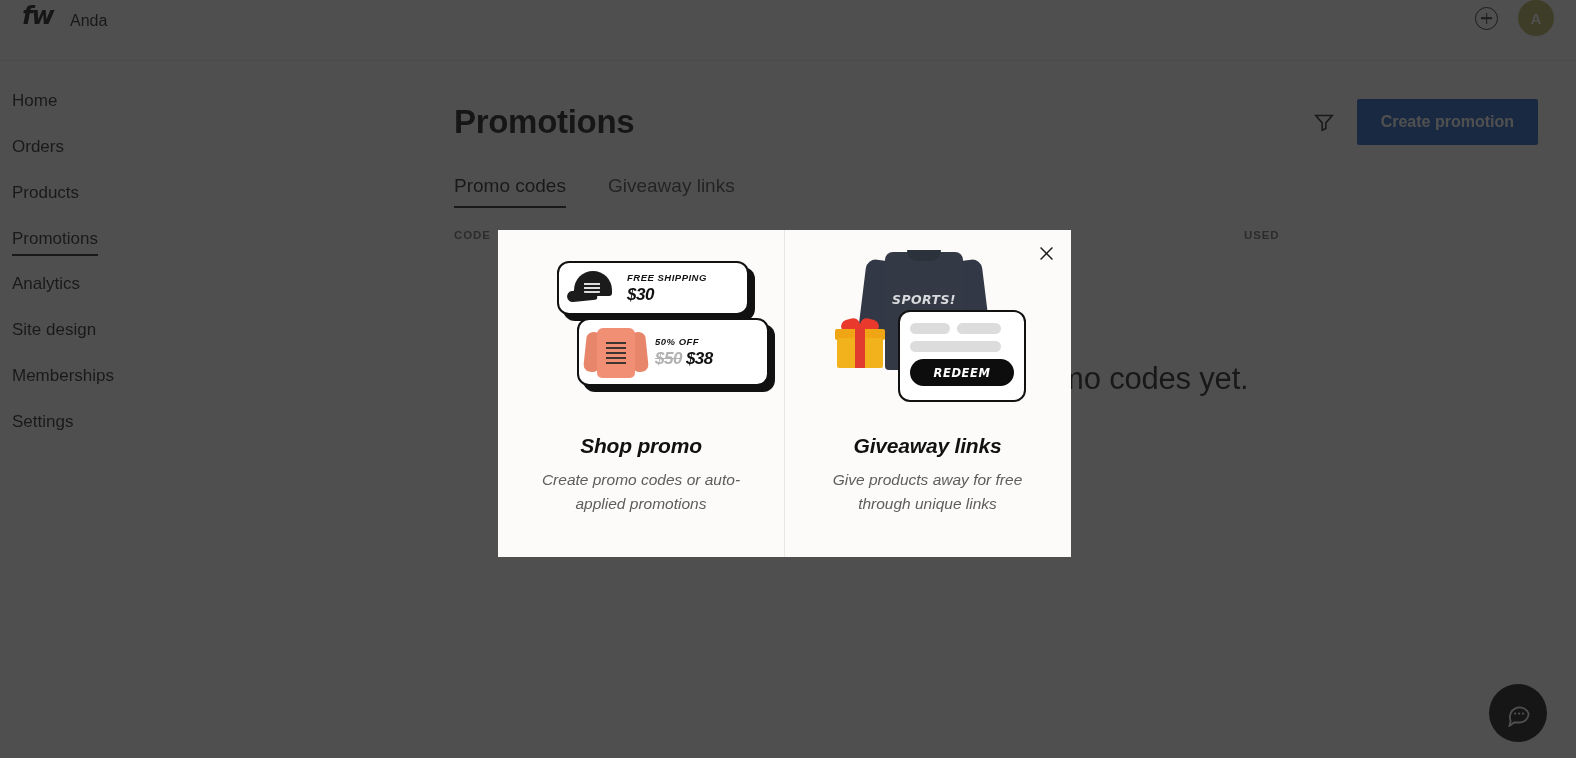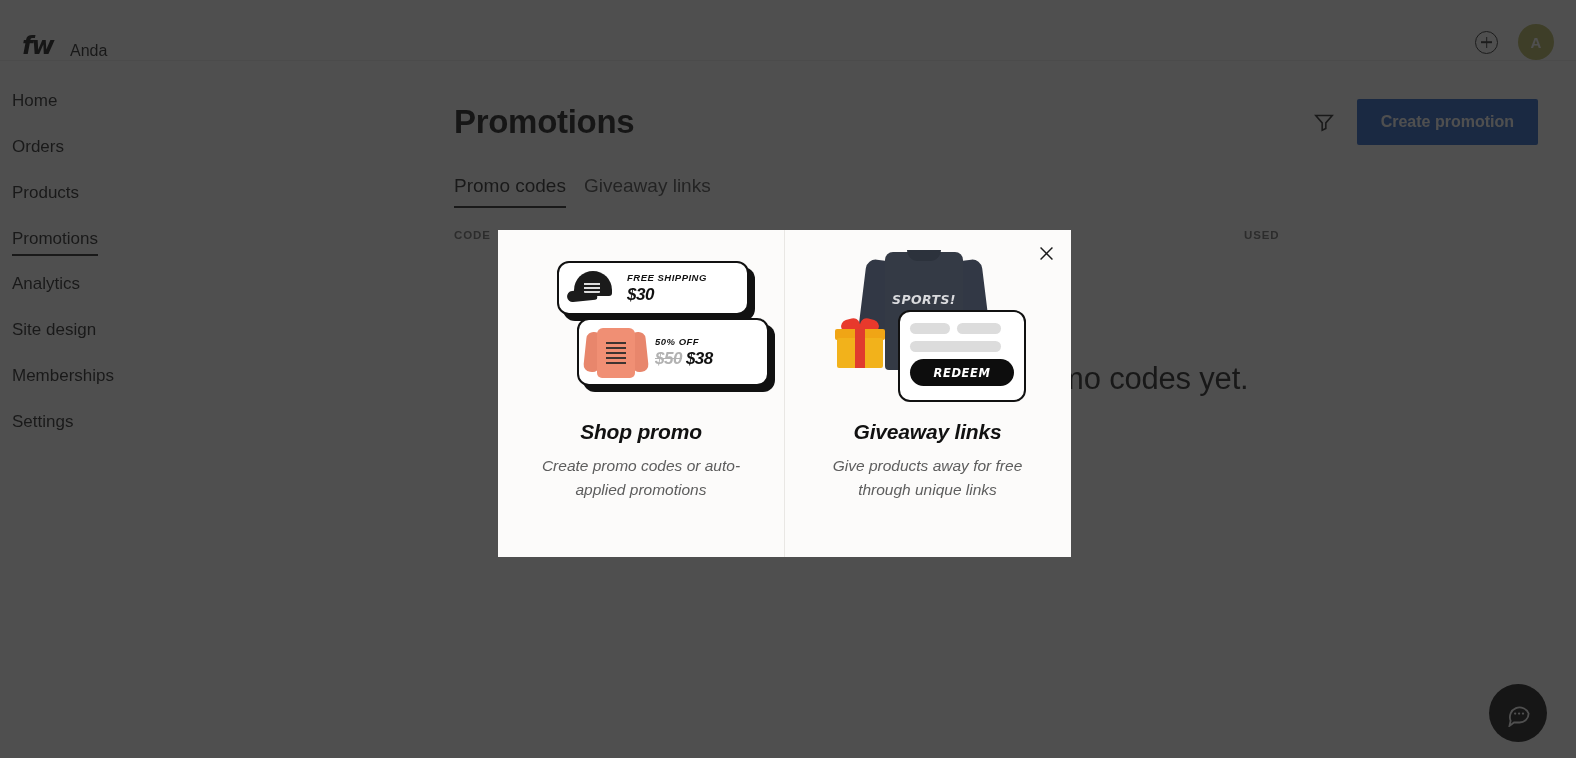--- a/index.html
+++ b/index.html
@@ -8,21 +8,21 @@
     font-family: "Liberation Sans", sans-serif;
     background: #ffffff;
     position: relative;
   }
 
   
   .app { position: absolute; inset: 0; background: #ffffff; }
 
   .topbar {
     position: absolute; top: 0; left: 0; width: 1576px; height: 61px;
-    background: #fff; display: flex; align-items: flex-end; padding: 0 22px;
+    background: #fff; display: flex; align-items: flex-start; padding: 0 22px;
     border-bottom: 1px solid #ececec;
   }
   .brand { display: flex; align-items: center; gap: 17px; }
   .fw-logo {
     font-family: "DejaVu Sans", sans-serif;
     font-weight: 700; font-style: italic; font-size: 25px;
     letter-spacing: -1.5px; color: #111; line-height: 1;
   }
   .store-name { font-size: 16px; color: #1a1a1a; margin-top: 12px; }
   .topbar-right { margin-left: auto; display: flex; align-items: center; gap: 20px; }
@@ -58,21 +58,21 @@
   }
   .page-head { display: flex; align-items: center; }
   .page-title { font-size: 33px; font-weight: 700; color: #111; letter-spacing: -0.3px; }
   .head-actions { margin-left: auto; display: flex; align-items: center; gap: 22px; }
   .filter-icon { width: 22px; height: 22px; display: block; }
   .btn-primary {
     background: #2563c9; color: #fff; border: none; border-radius: 2px;
     font-size: 16px; font-weight: 600; padding: 14px 24px; cursor: pointer;
     font-family: "Liberation Sans", sans-serif;
   }
-  .tabs { display: flex; gap: 18px; margin-top: 30px; }
+  .tabs { display: flex; gap: 42px; margin-top: 30px; }
   .tab { font-size: 19px; color: #1e1e1e; padding-bottom: 9px; cursor: pointer; }
   .tab.active { border-bottom: 2px solid #1e1e1e; }
   .tab.inactive { color: #4a4a4a; }
 
   .table-head {
     display: flex; margin-top: 21px; padding-bottom: 8px;
     font-size: 11.5px; letter-spacing: 0.9px; color: #6d6d6d; font-weight: 700;
   }
   .th-code { width: 790px; }
   .th-used { width: 120px; }
@@ -109,21 +109,21 @@
   }
   .modal-close svg { display: block; }
   .panel {
     width: 286px; padding: 4px 26px 0; position: relative;
     display: flex; flex-direction: column; align-items: center; cursor: pointer; font-style: italic;
   }
   .panel + .panel { border-left: 1px solid #e9e7e4; }
   .panel-art { height: 180px; width: 100%; position: relative; }
   .panel-title {
     font-size: 21px; font-weight: 700; color: #111; text-align: right;
-    margin-top: 6px; letter-spacing: -0.2px;
+    margin-top: 20px; letter-spacing: -0.2px;
   }
   .panel-desc {
     font-size: 15.5px; color: #5d5d5d; text-align: center; line-height: 1.55;
     margin-top: 10px; max-width: 220px;
   }
 
   
   .promo-card {
     position: absolute; background: #fff; border: 2px solid #111;
     border-radius: 12px; box-shadow: 6px 6px 0 #111;

